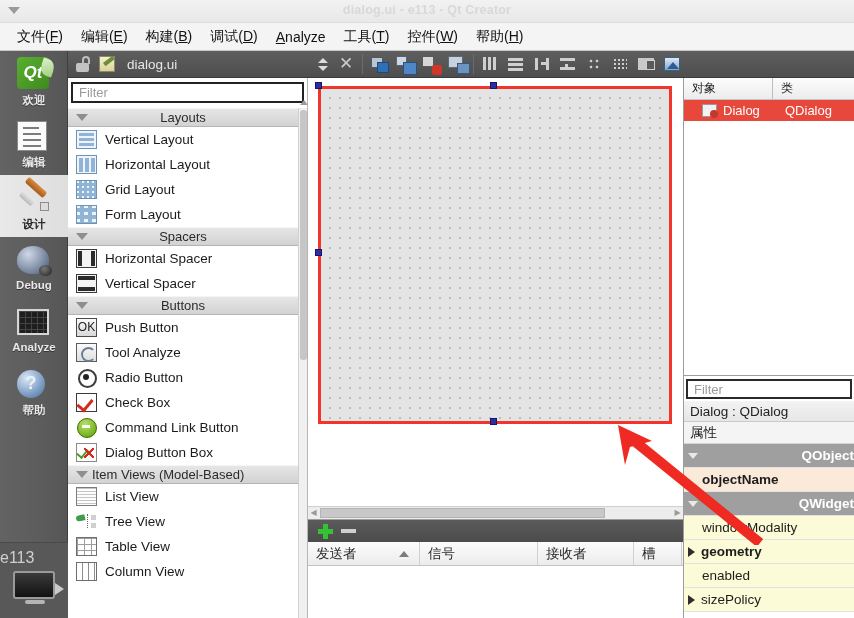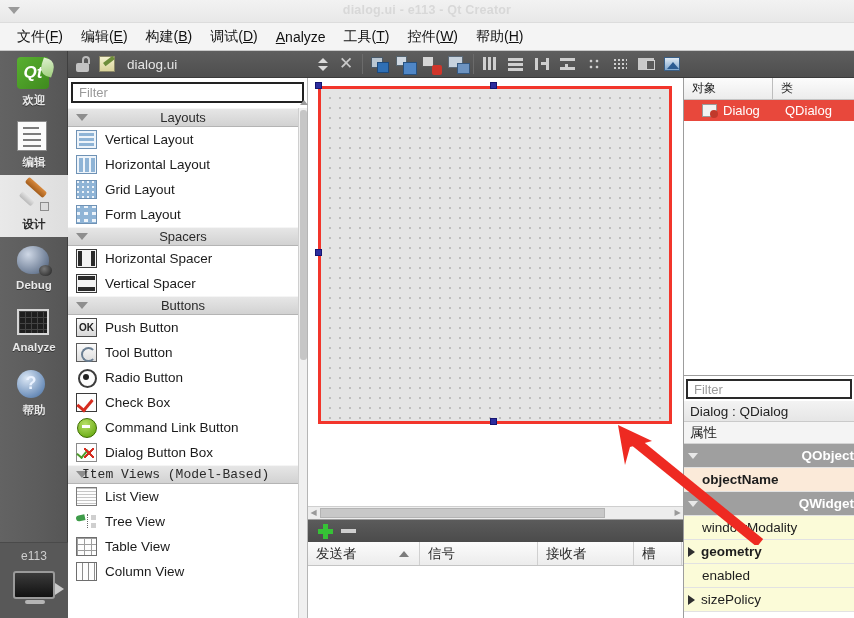--- a/index.html
+++ b/index.html
@@ -74,21 +74,21 @@
   .ico-proj{width:26px;height:30px;margin-top:2px;background:linear-gradient(100deg,#f6f8fb,#b9c4d4);
      border:1px solid #7b8799;border-radius:2px 8px 2px 2px;}
   .ico-analyze{width:32px;height:26px;margin-top:4px;background:#1e1e1e;border:2px solid #d6d6d6;
      background-image:linear-gradient(#444 1px,transparent 1px),linear-gradient(90deg,#444 1px,transparent 1px);
      background-size:6px 6px;}
   .ico-help{width:28px;height:28px;margin-top:3px;border-radius:50%;
      background:radial-gradient(circle at 35% 30%,#dbe7f5,#6e90bb 70%,#4a6a92);
      color:#eaf2ff;font-weight:bold;font-size:18px;text-align:center;line-height:27px;}
 
   .kit-area { position:absolute; left:0; bottom:0; width:68px; height:76px; background:#585858; border-top:1px solid #4a4a4a;}
-  .kit-label{ text-align:center; color:#cfcfcf; font-size:12px; padding-top:6px;}
+  .kit-label{ text-align:left; color:#cfcfcf; font-size:16px; padding-top:6px;}
   .kit-monitor{ position:absolute; left:13px; top:28px; width:42px; height:28px;
      background:linear-gradient(#3b3b3b,#111); border:2px solid #9a9a9a; border-radius:3px;}
   .kit-monitor::after{content:"";position:absolute;left:10px;bottom:-7px;width:20px;height:4px;background:#b5b5b5;border-radius:2px;}
   .kit-play{position:absolute;right:4px;top:40px;width:0;height:0;border-top:6px solid transparent;
      border-bottom:6px solid transparent;border-left:9px solid #cacaca;}
 
   
   .edtoolbar {
     position: absolute; left: 68px; top: 51px; width: 786px; height: 27px;
     background: linear-gradient(#5e5e5e,#4e4e4e);
@@ -145,21 +145,21 @@
     display: flex; align-items: center; padding-left: 6px; color: #9a9a9a; font-size: 13px;
   }
   .wb-list { position: absolute; left:0; top:30px; right:9px; bottom:0; overflow: hidden; }
   .wb-group {
     height: 19px; background: linear-gradient(#e6e6e6,#d2d2d2);
     border-top: 1px solid #f5f5f5; border-bottom: 1px solid #b4b4b4;
     display: flex; align-items: center; position: relative;
   }
   .wb-group .gtri { width:0;height:0;margin-left:8px;border-left:6px solid transparent;border-right:6px solid transparent;border-top:7px solid #8e8e8e;}
   .wb-group .gname { position:absolute; left:0; width:100%; text-align:center; font-size:13px; color:#2b2b2b;}
-  .wb-group.left .gname{ text-align:left; padding-left:14px;font-family:Liberation Mono, monospace;}
+  .wb-group.left .gname{ text-align:left; padding-left:24px;}
   .wb-item { height: 25px; display: flex; align-items: center; padding-left: 8px; font-size: 13.5px; color: #1b1b1b; }
   .wb-item .wico { width: 21px; height: 19px; margin-right: 8px; flex: 0 0 21px; position: relative;}
   .wb-scroll { position: absolute; right: 0; top: 30px; width: 9px; bottom: 0; background: #f0f0f0; border-left: 1px solid #cfcfcf;}
   .wb-scroll .thumb { position: absolute; top: 2px; left: 1px; width: 7px; height: 250px; background: #c6c6c6; border-radius: 3px;}
   .wb-scroll .uparrow{position:absolute;left:1px;top:-8px;border-left:4px solid transparent;border-right:4px solid transparent;border-bottom:5px solid #9c9c9c;}
 
   
   .i-vlayout{background:#eef4fa;border:1px solid #6f92b5;}
   .i-vlayout i{position:absolute;left:2px;width:15px;height:3px;background:#8fb4d6;}
   .i-vlayout i:nth-child(1){top:2px;} .i-vlayout i:nth-child(2){top:7px;} .i-vlayout i:nth-child(3){top:12px;}
@@ -172,21 +172,21 @@
   .i-flayout{background:#eef4fa;border:1px solid #6f92b5;
      background-image:linear-gradient(90deg,#8fb4d6 4px,transparent 4px),linear-gradient(#8fb4d6 4px,transparent 4px);
      background-size:8px 7px;background-position:3px 2px;}
   .i-hspacer{background:#f3f3f3;border:1px solid #3a3a3a;}
   .i-hspacer::before{content:"";position:absolute;left:1px;top:1px;width:4px;height:15px;background:#2a2a2a;}
   .i-hspacer::after{content:"";position:absolute;right:1px;top:1px;width:4px;height:15px;background:#2a2a2a;}
   .i-vspacer{background:#f3f3f3;border:1px solid #3a3a3a;}
   .i-vspacer::before{content:"";position:absolute;left:1px;top:1px;width:17px;height:4px;background:#2a2a2a;}
   .i-vspacer::after{content:"";position:absolute;left:1px;bottom:1px;width:17px;height:4px;background:#2a2a2a;}
   .i-push{background:linear-gradient(#fafafa,#d8d8d8);border:1px solid #4a4a4a;color:#222;
-     font-size:10px;font-weight:bold;text-align:center;line-height:17px;}
+     font-size:12px;font-weight:normal;text-align:center;line-height:17px;}
   .i-tool{background:linear-gradient(#fbfbfb,#dedede);border:1px solid #5c5c5c;}
   .i-tool::after{content:"";position:absolute;left:4px;top:3px;width:11px;height:11px;
      border:2px solid #6b7f93;border-radius:50%;border-right-color:transparent;}
   .i-radio{}
   .i-radio::before{content:"";position:absolute;left:2px;top:1px;width:15px;height:15px;border-radius:50%;
      background:#fcfcfc;border:2px solid #3c3c3c;}
   .i-radio::after{content:"";position:absolute;left:7px;top:6px;width:6px;height:6px;border-radius:50%;background:#222;}
   .i-check{background:#fdfdfd;border:1px solid #3a3a3a;}
   .i-check::after{content:"";position:absolute;left:3px;top:2px;width:7px;height:12px;
      border:3px solid #d52b1e;border-top:none;border-left:none;transform:rotate(40deg);}
@@ -492,21 +492,21 @@
         <div class="wb-group">
           <div class="gtri"></div>
           <div class="gname">Buttons</div>
         </div>
         <div class="wb-item">
           <span class="wico i-push">OK</span>
           <span>Push Button</span>
         </div>
         <div class="wb-item">
           <span class="wico i-tool"></span>
-          <span>Tool Button</span>
+          <span>Tool Analyze</span>
         </div>
         <div class="wb-item">
           <span class="wico i-radio"></span>
           <span>Radio Button</span>
         </div>
         <div class="wb-item">
           <span class="wico i-check"></span>
           <span>Check Box</span>
         </div>
         <div class="wb-item">

